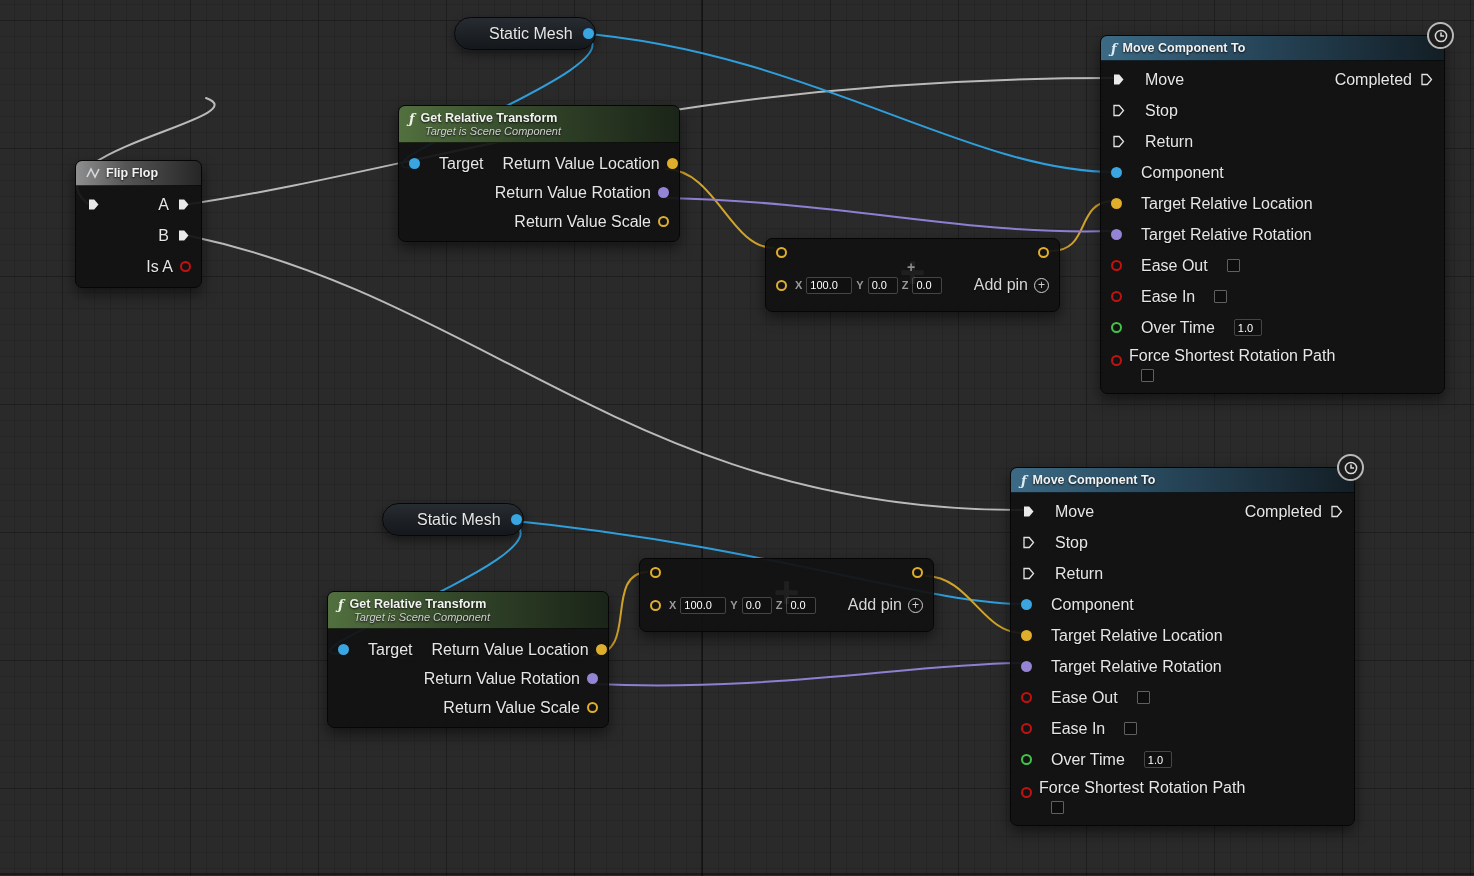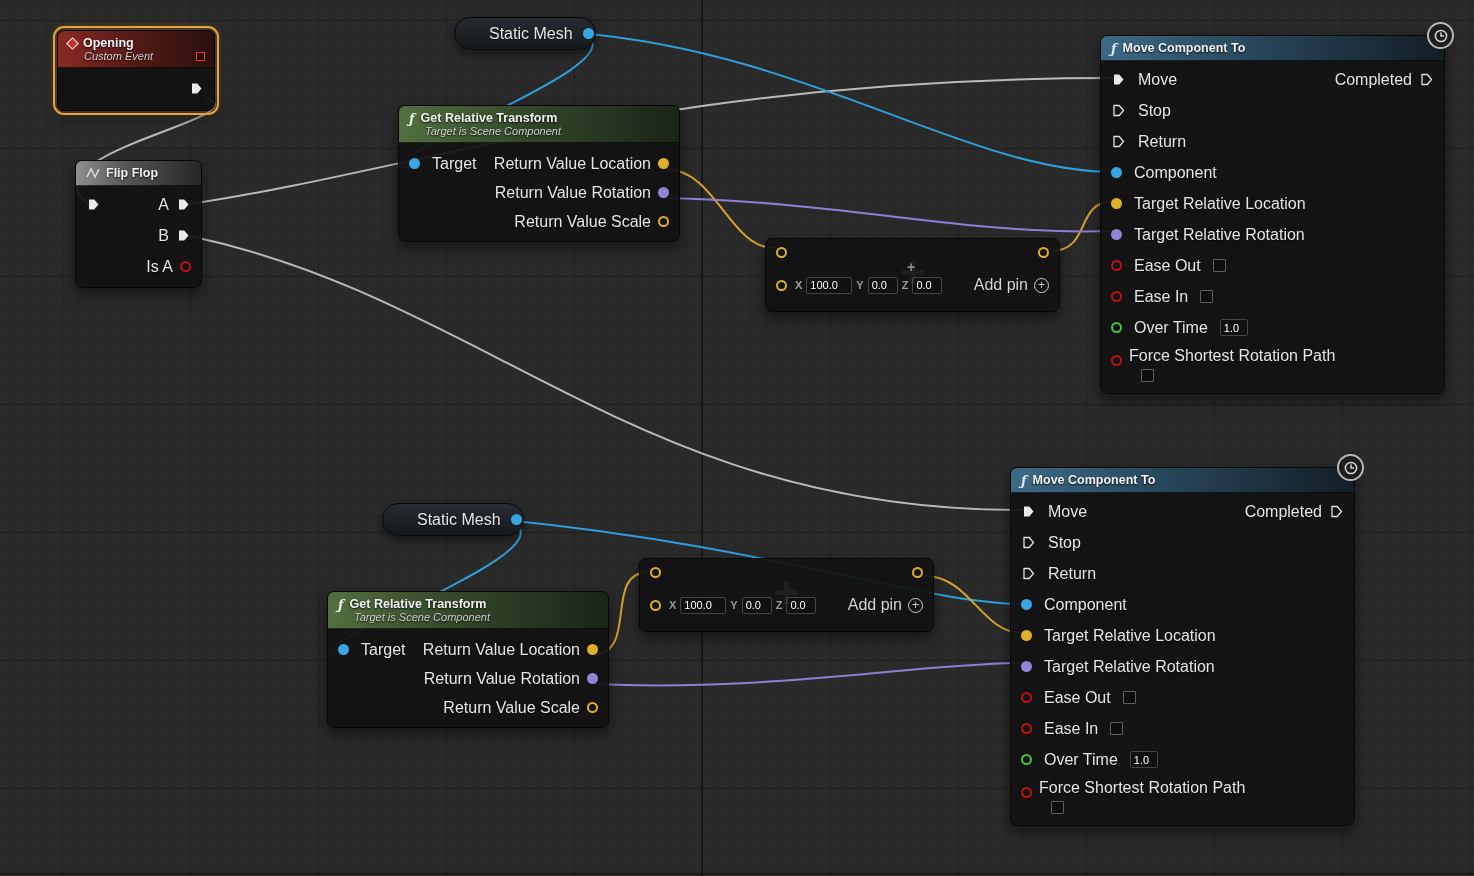--- a/index.html
+++ b/index.html
@@ -38,21 +38,21 @@
   .hdr-latent{background:linear-gradient(to right,#3c6a85 0%,#27465a 45%,#131e25 100%)}
   .hdr-macro{background:linear-gradient(to right,#8f8f8f 0%,#555 40%,#262626 100%)}
   .hdr-title{font-size:12.5px;font-weight:bold;color:#f2f2f2;text-shadow:0 1px 2px rgba(0,0,0,.85);white-space:nowrap}
   .hdr-sub{font-size:11px;font-style:italic;color:#cfcfcf;text-shadow:0 1px 2px rgba(0,0,0,.85);white-space:nowrap}
   .fn-icon{font-family:"DejaVu Serif",serif;font-style:italic;font-weight:bold;color:#eef3e8;font-size:13px;line-height:1}
 
   .ev-icon{width:9px;height:9px;flex:none;transform:rotate(45deg);background:#c03328;border:1.5px solid #efefef}
   .ev-flag{position:absolute;top:21px;right:9px;width:9px;height:9px;border:1.5px solid #e13b2f;background:rgba(0,0,0,.3)}
 
   .body{padding:3px 0 5px 0}
-  .row{display:flex;align-items:center;gap:12px;padding:0 10px;height:30px}
+  .row{display:flex;align-items:center;gap:19px;padding:0 10px;height:30px}
   .row.h31{height:31px}
   .row.h29{height:29px}
   .grow{flex:1}
   .plabel{font-size:16px;color:#e6e6e6;text-shadow:0 1px 1px rgba(0,0,0,.7);white-space:nowrap}
   .rgt{display:flex;align-items:center;gap:7px;margin-left:auto}
 
   .pin{width:11px;height:11px;border-radius:50%;flex:none}
   .dot{background:var(--c)}
   .ring{border:2.6px solid var(--c);background:transparent}
   .pin-exec{flex:none}
@@ -99,38 +99,20 @@
     <path class="w-vec" d="M666 169 C716 170 730 248 774 248"></path>
     <path class="w-vec" d="M1050 251 C1092 252 1074 201 1114 201"></path>
     <path class="w-rot" d="M666 198 C850 202 968 236 1114 231"></path>
     <path class="w-obj" d="M506 520 C592 548 268 654 341 654"></path>
     <path class="w-obj" d="M506 520 C770 546 924 604 1024 604"></path>
     <path class="w-vec" d="M594 655 C638 652 604 574 647 572"></path>
     <path class="w-vec" d="M926 576 C970 577 982 633 1022 633"></path>
     <path class="w-rot" d="M594 684 C770 692 910 664 1022 663"></path>
   </svg>
 
-  <div class="node selected" style="left:57px;top:30px;width:158px">
-    <div class="hdr hdr-event">
-      <div class="l1">
-        <span class="ev-icon"></span>
-        <span class="hdr-title">Opening</span>
-      </div>
-      <div class="l2 hdr-sub">Custom Event</div>
-    </div>
-    <span class="ev-flag"></span>
-    <div class="body">
-      <div class="row" style="height:34px">
-        <span class="grow"></span>
-        <svg class="pin-exec" width="15" height="15" viewBox="0 0 15 15">
-            <path d="M3 2.5h5.2l4.3 5L8.2 12.5H3z" fill="#eaeaea"></path>
-          </svg>
-      </div>
-    </div>
-  </div>
 
   <div class="node" style="left:75px;top:160px;width:127px">
     <div class="hdr hdr-macro">
       <div class="l1">
         <svg width="14" height="12" viewBox="0 0 14 12">
             <path d="M1 10 L5 2 L9 10 L13 2" fill="none" stroke="#d5dade" stroke-width="1.6"></path>
           </svg>
         <span class="hdr-title">Flip Flop</span>
       </div>
     </div>

